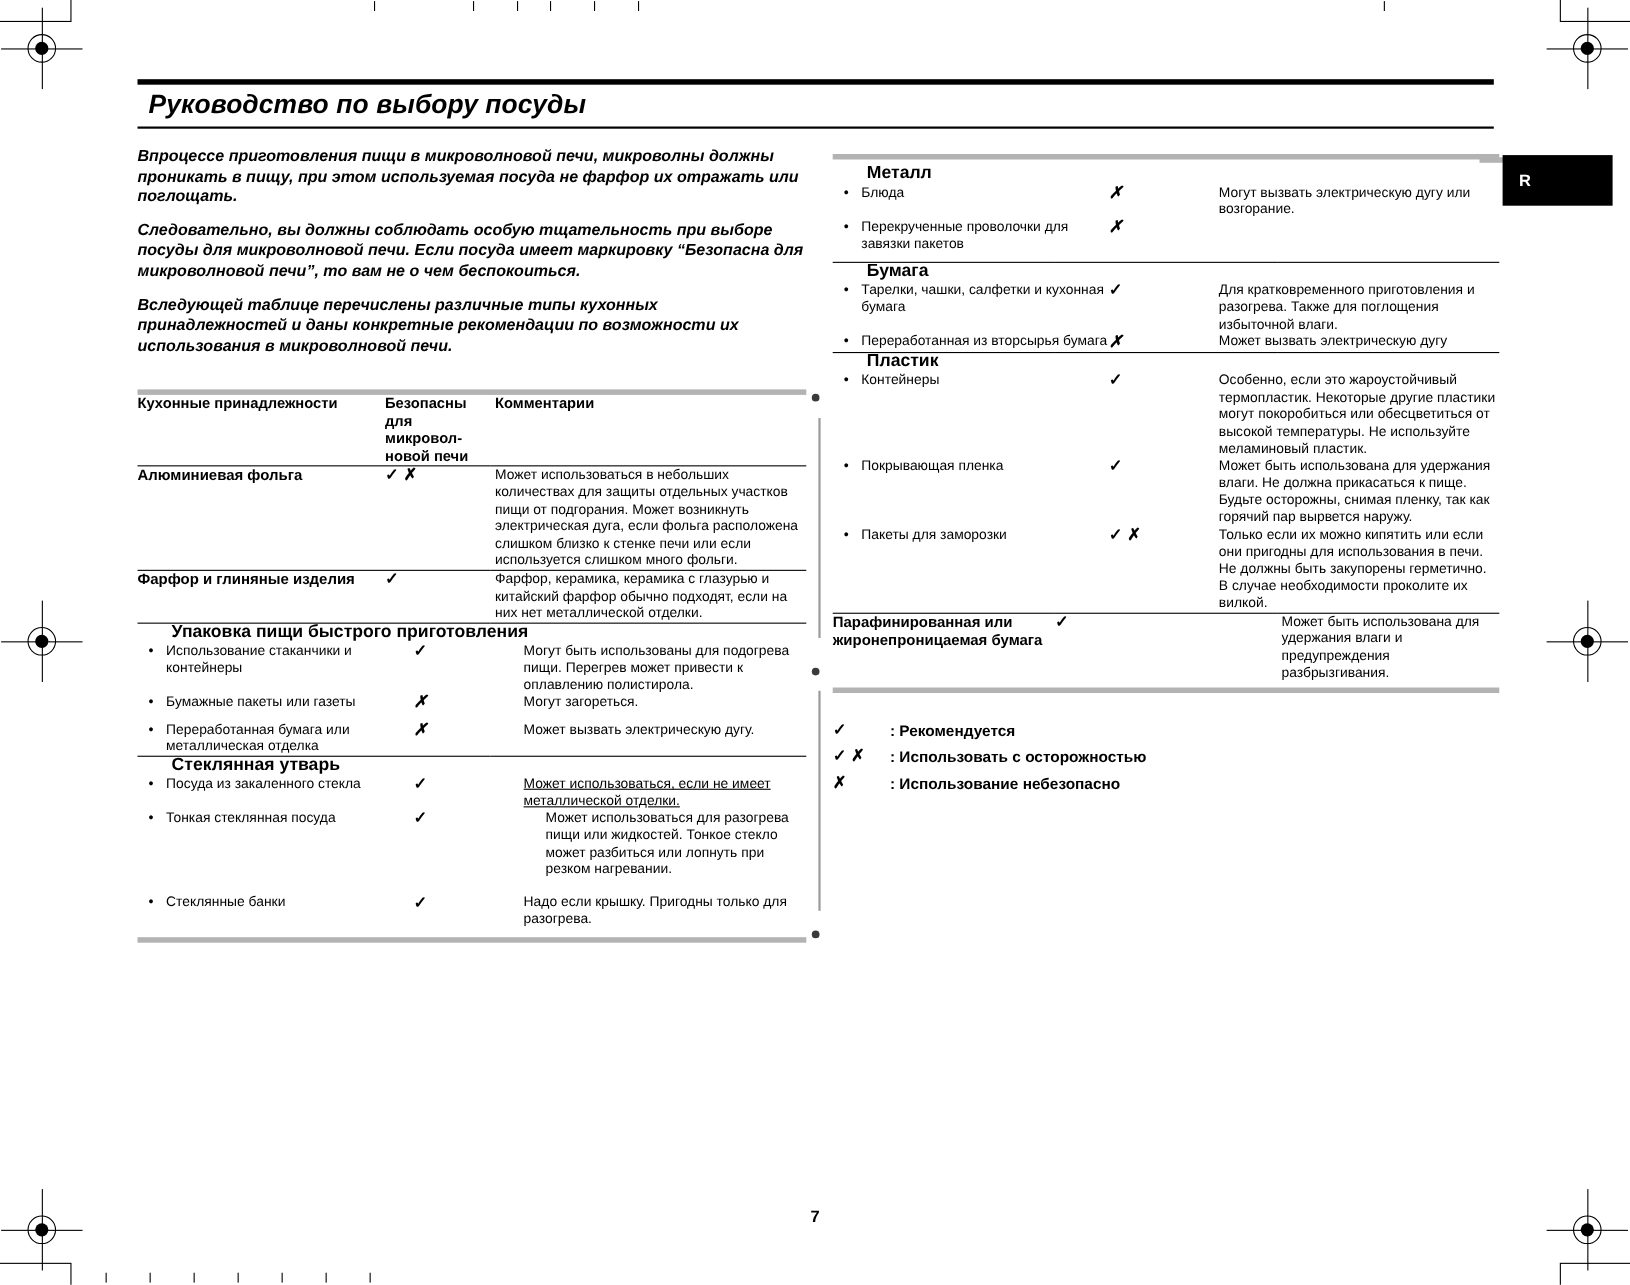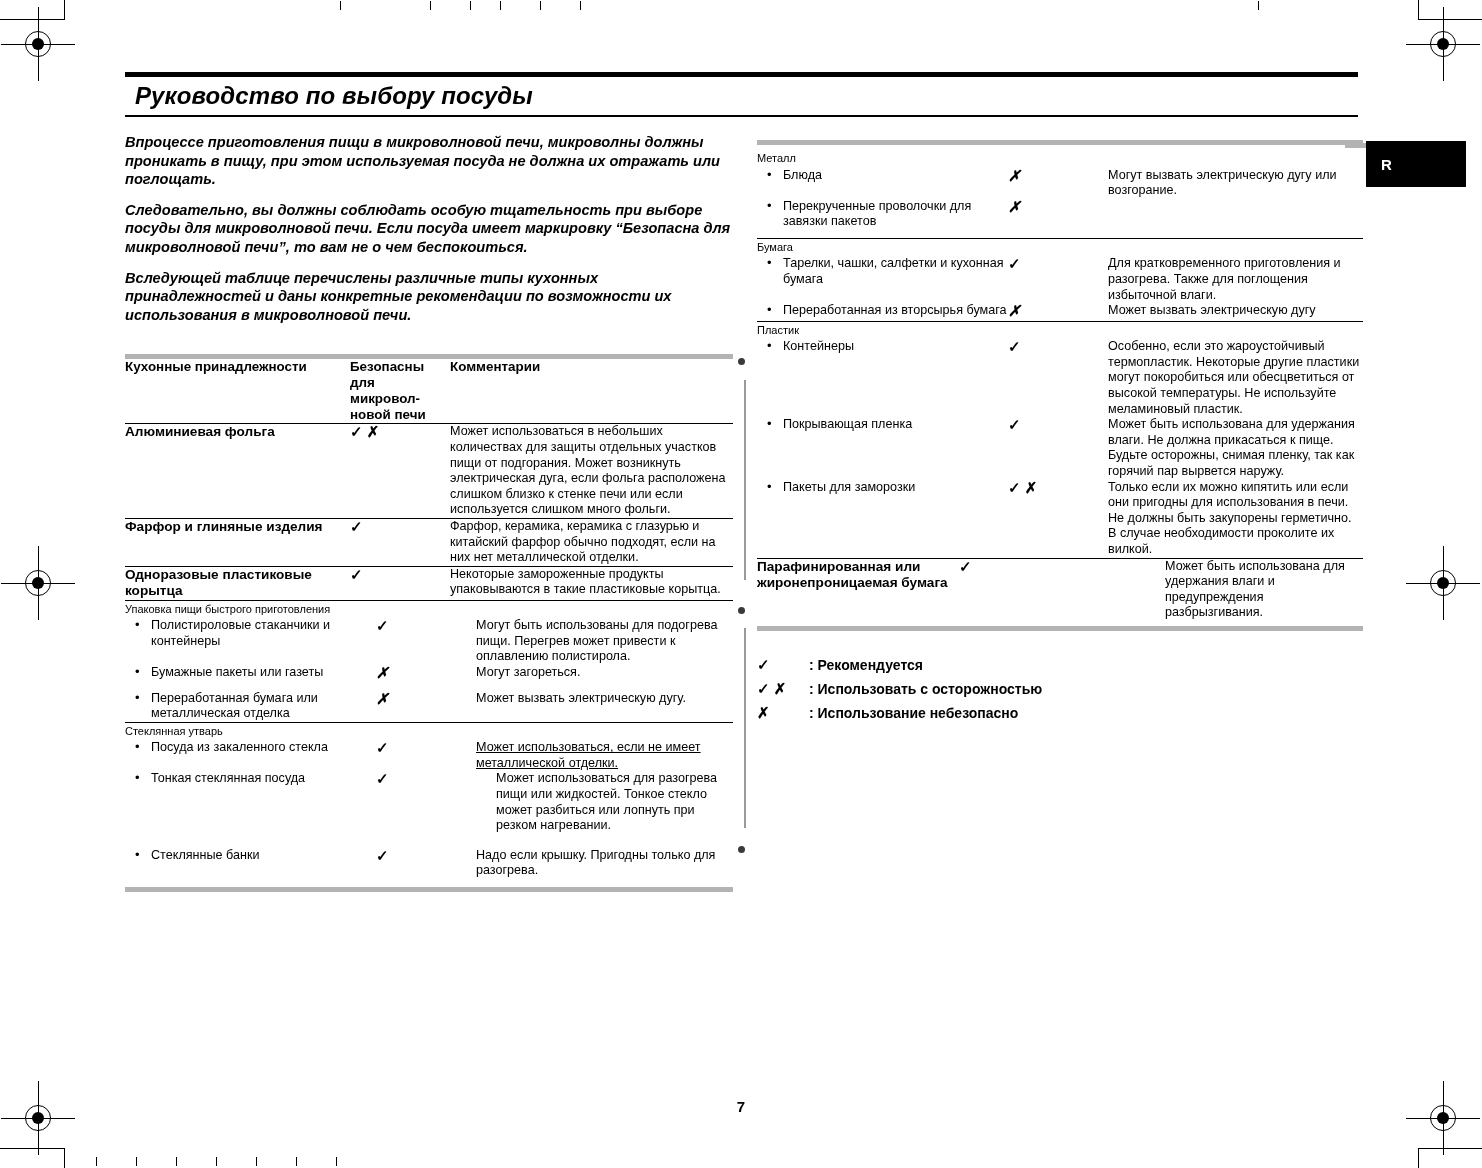--- a/index.html
+++ b/index.html
@@ -53,21 +53,21 @@
   .c-safe { width:96px;margin-left:20px; }
   .c-note { width:auto; }
 
   .hdr td { font-weight:bold; font-size:13.4px; line-height:16px; padding:6px 0 10px 0; }
   .hdr .c-note { padding-left:4px; }
 
   .rowgrp { border-top:1.6px solid #000; }
   .rowgrp td { padding-top:7px; padding-bottom:9px; }
 
   .itemname { font-weight:bold; font-size:13.6px; line-height:16.5px; }
-  .grouphead { font-weight:normal; font-size:11px; line-height:16.5px; margin-bottom:1px; }
+  .grouphead { font-weight:bold; font-size:16px; line-height:16.5px; margin-bottom:1px;margin-left:31px; }
 
   .note { font-size:12.6px; line-height:15.6px; padding-left:4px; }
 
   .mark { font-size:15px; font-weight:bold; line-height:16.5px; white-space:nowrap; }
   .mk-x { font-style:italic; font-weight:bold; }
 
   
   ul.blist { list-style:none; margin:0; padding:0; }
   ul.blist li { position:relative; padding-left:26px; font-size:12.6px; line-height:15.6px; }
   ul.blist li::before {
@@ -173,21 +173,21 @@
 
   <div class="gdot" style="left:738px;top:358px;"></div>
   <div class="gutter"></div>
   <div class="gdot" style="left:738px;top:607px;"></div>
   <div class="gutter2"></div>
   <div class="gdot" style="left:738px;top:846px;"></div>
 
   <div class="col-left">
 
     <div class="intro">
-      <p>Впроцессе приготовления пищи в микроволновой печи, микроволны должны проникать в пищу, при этом используемая посуда не должна их отражать или поглощать.</p>
+      <p>Впроцессе приготовления пищи в микроволновой печи, микроволны должны проникать в пищу, при этом используемая посуда не фарфор их отражать или поглощать.</p>
       <p>Следовательно, вы должны соблюдать особую тщательность при выборе посуды для микроволновой печи. Если посуда имеет маркировку “Безопасна для микроволновой печи”, то вам не о чем беспокоиться.</p>
       <p>Вследующей таблице перечислены различные типы кухонных принадлежностей и даны конкретные рекомендации по возможности их использования в микроволновой печи.</p>
     </div>
 
     <div style="height:18px;"></div>
     <div class="rule-gray"></div>
 
     <table class="dt">
       <tbody>
           <tr class="hdr">
@@ -214,39 +214,28 @@
               <div class="itemname">Фарфор и глиняные изделия</div>
             </td>
         <td class="c-safe">
               <div class="mark">✓</div>
             </td>
         <td class="c-note">
               <div class="note">Фарфор, керамика, керамика с глазурью и китайский фарфор обычно подходят, если на них нет металлической отделки.</div>
             </td>
       </tr>
 
-      <tr class="rowgrp">
-        <td class="c-item">
-              <div class="itemname">Одноразовые пластиковые корытца</div>
-            </td>
-        <td class="c-safe">
-              <div class="mark">✓</div>
-            </td>
-        <td class="c-note">
-              <div class="note">Некоторые замороженные продукты упаковываются в такие пластиковые корытца.</div>
-            </td>
-      </tr>
 
       <tr class="rowgrp">
         <td colspan="3">
           <div class="grouphead">Упаковка пищи быстрого приготовления</div>
           <ul class="blist">
             <li>
               <div class="subrow">
-                <div class="lbl">Полистироловые стаканчики и контейнеры</div>
+                <div class="lbl">Использование стаканчики и контейнеры</div>
                 <div class="mk"><span class="mark">✓</span></div>
                 <div class="note" style="flex:1;">Могут быть использованы для подогрева пищи. Перегрев может привести к оплавлению полистирола.</div>
               </div>
             </li>
             <li>
               <div class="subrow">
                 <div class="lbl">Бумажные пакеты или газеты</div>
                 <div class="mk"><span class="mark mk-x">✗</span></div>
                 <div class="note" style="flex:1;">Могут загореться.</div>
               </div>

